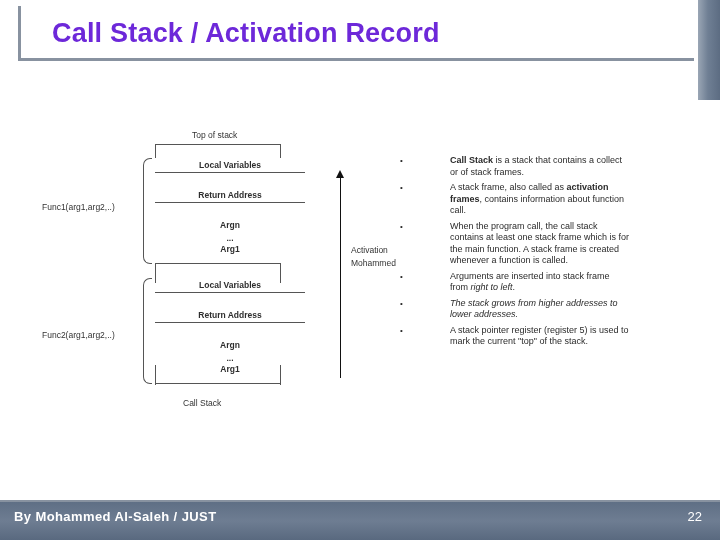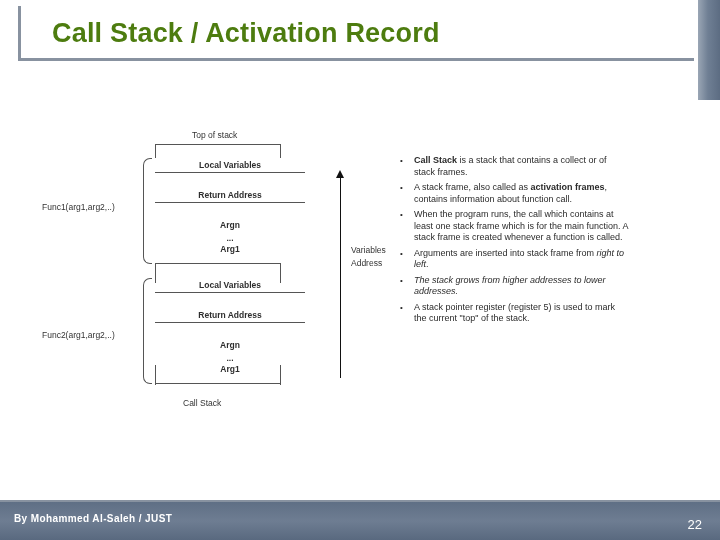--- a/index.html
+++ b/index.html
@@ -49,21 +49,21 @@
     width: 3px;
     height: 54px;
     background: #8892a0;
   }
   .page-title {
     position: absolute;
     left: 52px;
     top: 18px;
     font-size: 27px;
     font-weight: bold;
-    color: #4d7c0f;
+    color: #6d28d9;
     letter-spacing: 0.2px;
     white-space: nowrap;
   }
 
   
   .body-area {
     position: absolute;
     left: 0;
     top: 120px;
     width: 592px;
@@ -153,20 +153,21 @@
   .bullet-dot {
     width: 14px;
     flex: 0 0 14px;
     text-align: left;
     font-size: 8px;
     line-height: 11.5px;
     color: #2b2b2b;
   }
   .bullet-text {
     flex: 1 1 auto;
+    margin-left: 36px;
   }
   .bullet-text b { font-weight: bold; }
   .bullet-text i { font-style: italic; }
 
   
   .footer-bar {
     position: absolute;
     left: 0;
     bottom: 0;
     width: 720px;
@@ -178,29 +179,29 @@
     left: 0;
     bottom: 38px;
     width: 720px;
     height: 2px;
     background: #8892a0;
   }
   .footer-text {
     position: absolute;
     left: 14px;
     bottom: 16px;
-    font-size: 10px;
+    font-size: 13px;
     font-weight: bold;
     color: #ffffff;
     letter-spacing: 0.4px;
   }
   .page-number {
     position: absolute;
     right: 18px;
-    bottom: 8px;
+    bottom: 16px;
     font-size: 13px;
     color: #ffffff;
     font-weight: normal;
   }
 </style>
 </head>
 <body>
 
 <div class="right-bar">
   <div class="right-bar-inner"></div>
@@ -244,36 +245,36 @@
     <div class="brace" style="left:48px; top:148px; height:104px;"></div>
 
     <div class="dg-label" style="left:-53px; top:72px;">Func1(arg1,arg2,..)</div>
     <div class="dg-label" style="left:-53px; top:200px;">Func2(arg1,arg2,..)</div>
 
     <div class="dg-label" style="left:88px; top:268px;">Call Stack</div>
 
     <div class="arrow-up" style="left:245px; top:48px; height:200px;"></div>
     <div class="arrow-head" style="left:241px; top:40px;"></div>
 
-    <div class="dg-label" style="left:256px; top:115px;">Variables</div>
-    <div class="dg-label" style="left:256px; top:128px;">Address</div>
+    <div class="dg-label" style="left:256px; top:115px;">Activation</div>
+    <div class="dg-label" style="left:256px; top:128px;">Mohammed</div>
   </div>
 
   <div class="bullets">
     <div class="bullet-row">
       <span class="bullet-dot">•</span>
       <span class="bullet-text"><b>Call Stack</b> is a stack that contains a collect or of stack frames.</span>
     </div>
     <div class="bullet-row">
       <span class="bullet-dot">•</span>
       <span class="bullet-text">A stack frame, also called as <b>activation frames</b>, contains information about function call.</span>
     </div>
     <div class="bullet-row">
       <span class="bullet-dot">•</span>
-      <span class="bullet-text">When the program runs, the call which contains at least one stack frame which is for the main function. A stack frame is created whenever a function is called.</span>
+      <span class="bullet-text">When the program call, the call stack contains at least one stack frame which is for the main function. A stack frame is created whenever a function is called.</span>
     </div>
     <div class="bullet-row">
       <span class="bullet-dot">•</span>
       <span class="bullet-text">Arguments are inserted into stack frame from <i>right to left</i>.</span>
     </div>
     <div class="bullet-row">
       <span class="bullet-dot">•</span>
       <span class="bullet-text"><i>The stack grows from higher addresses to lower addresses.</i></span>
     </div>
     <div class="bullet-row">

